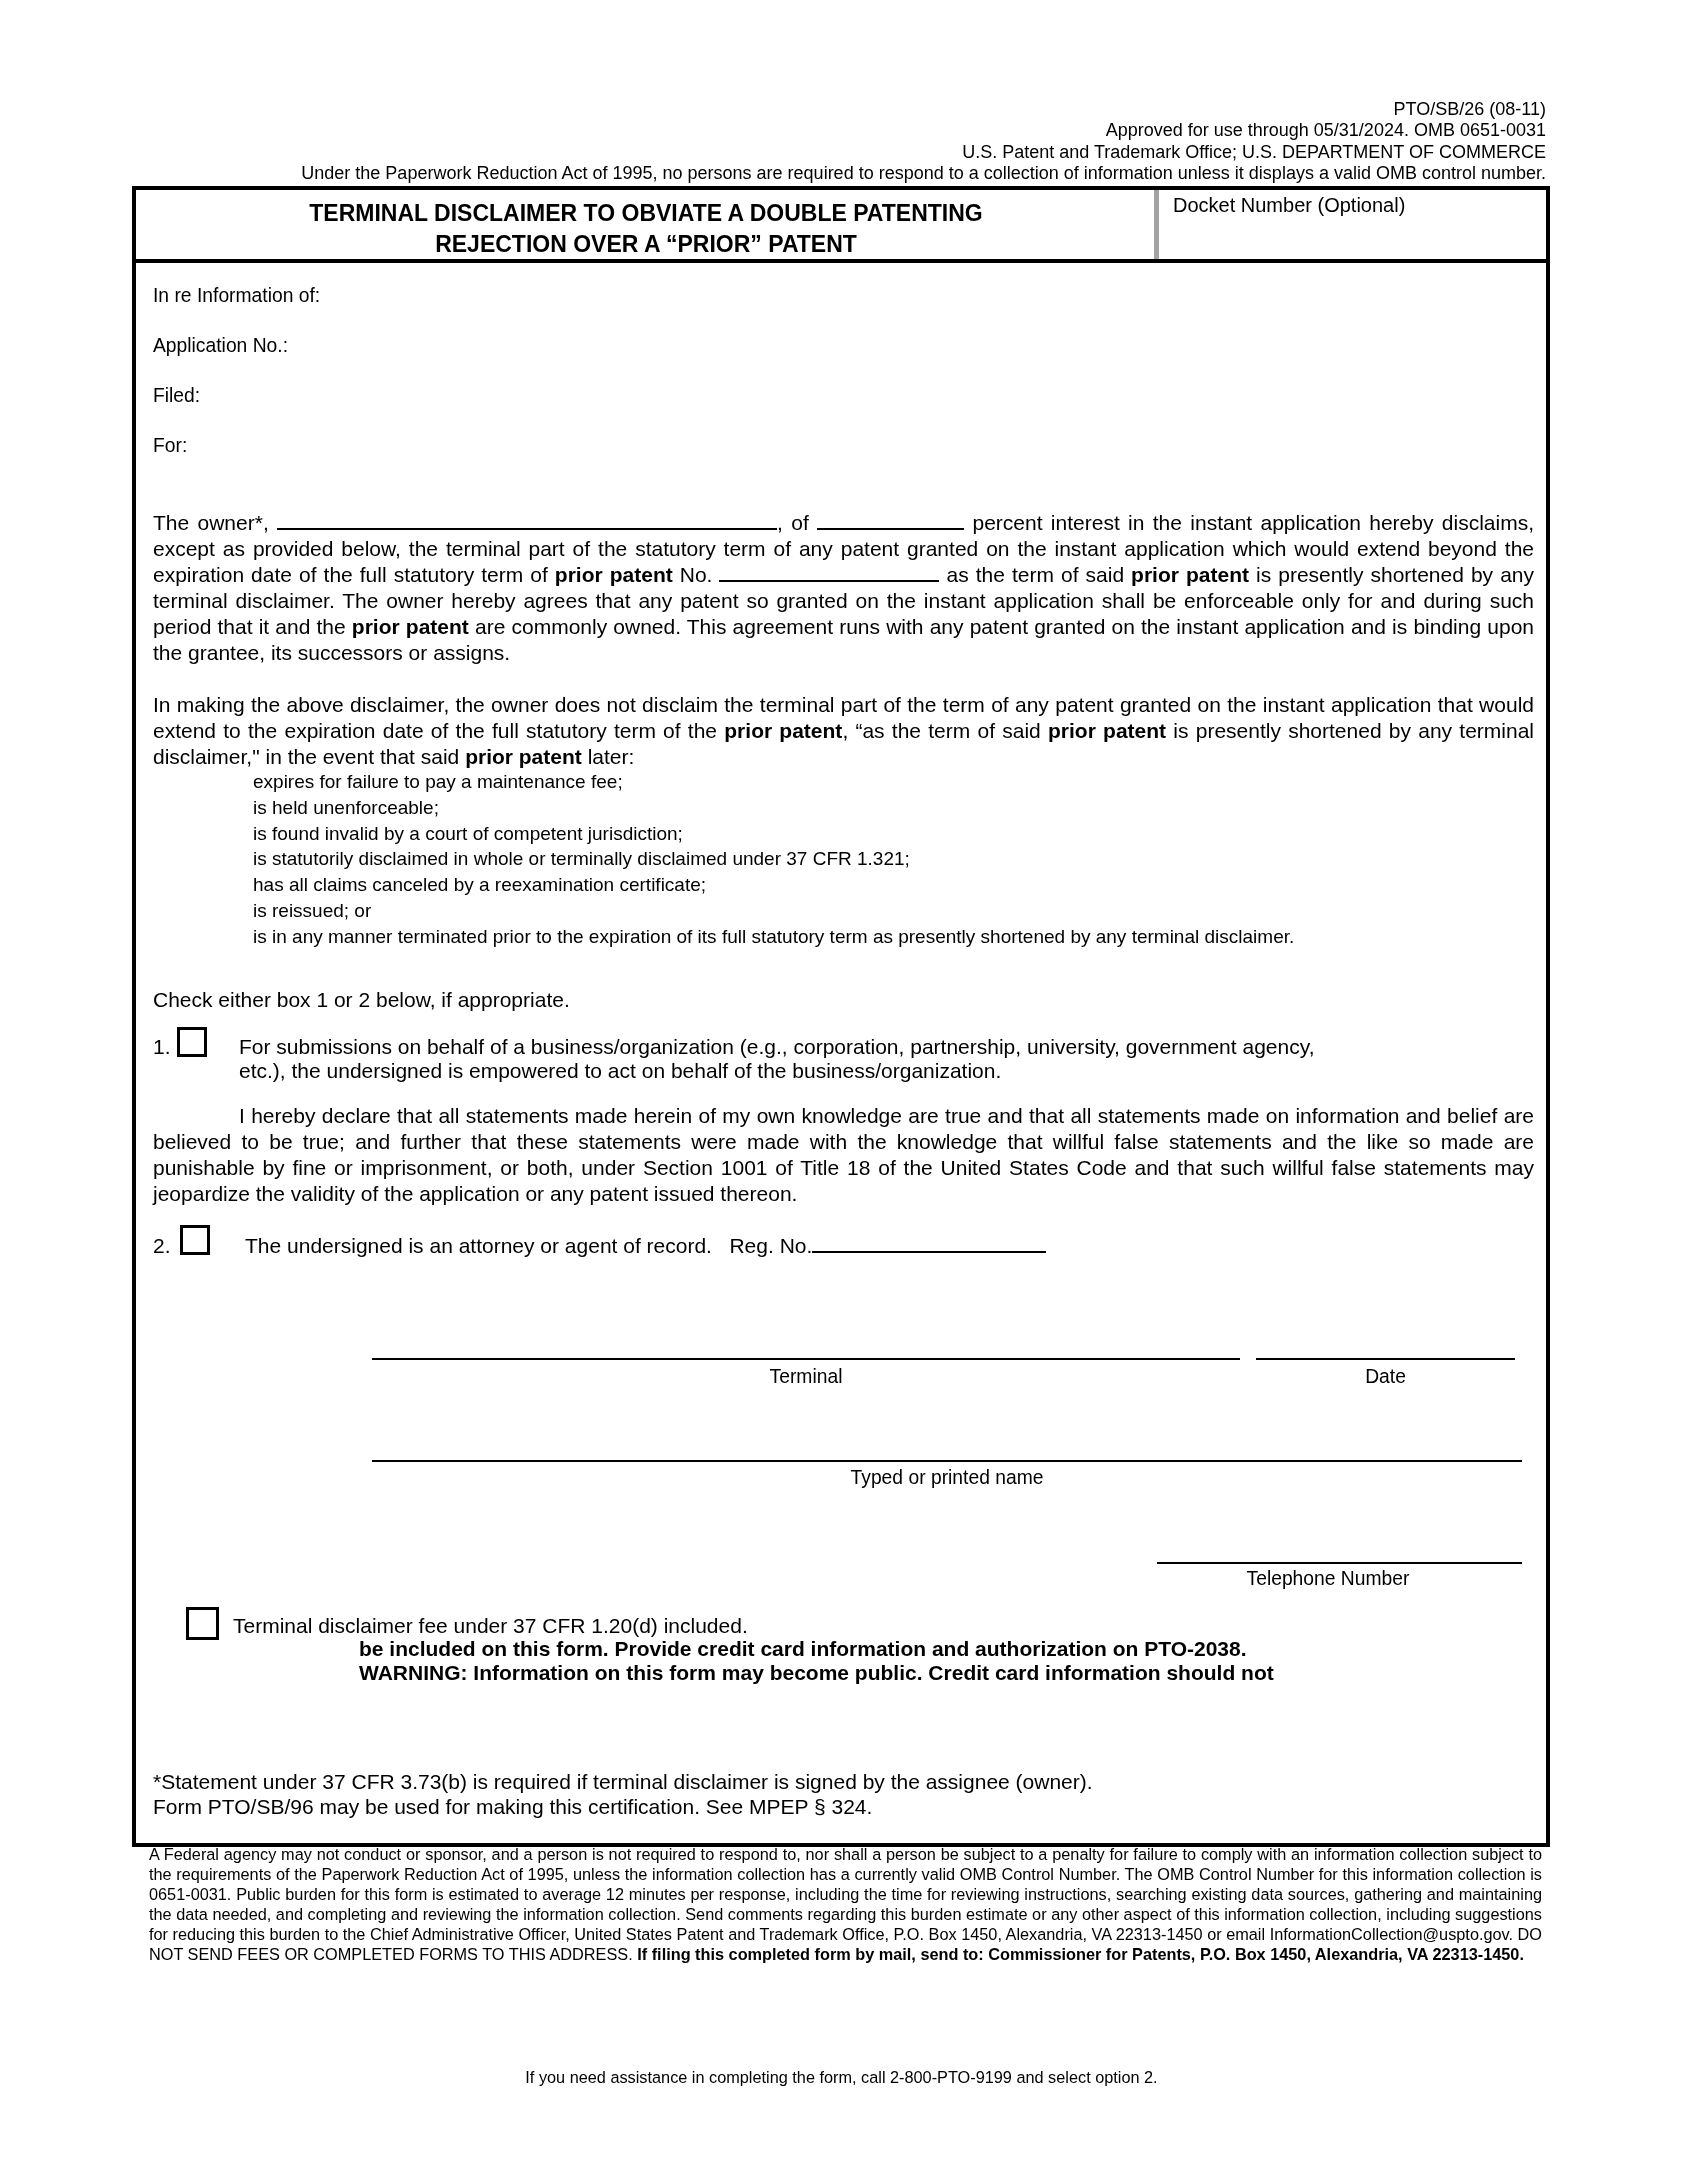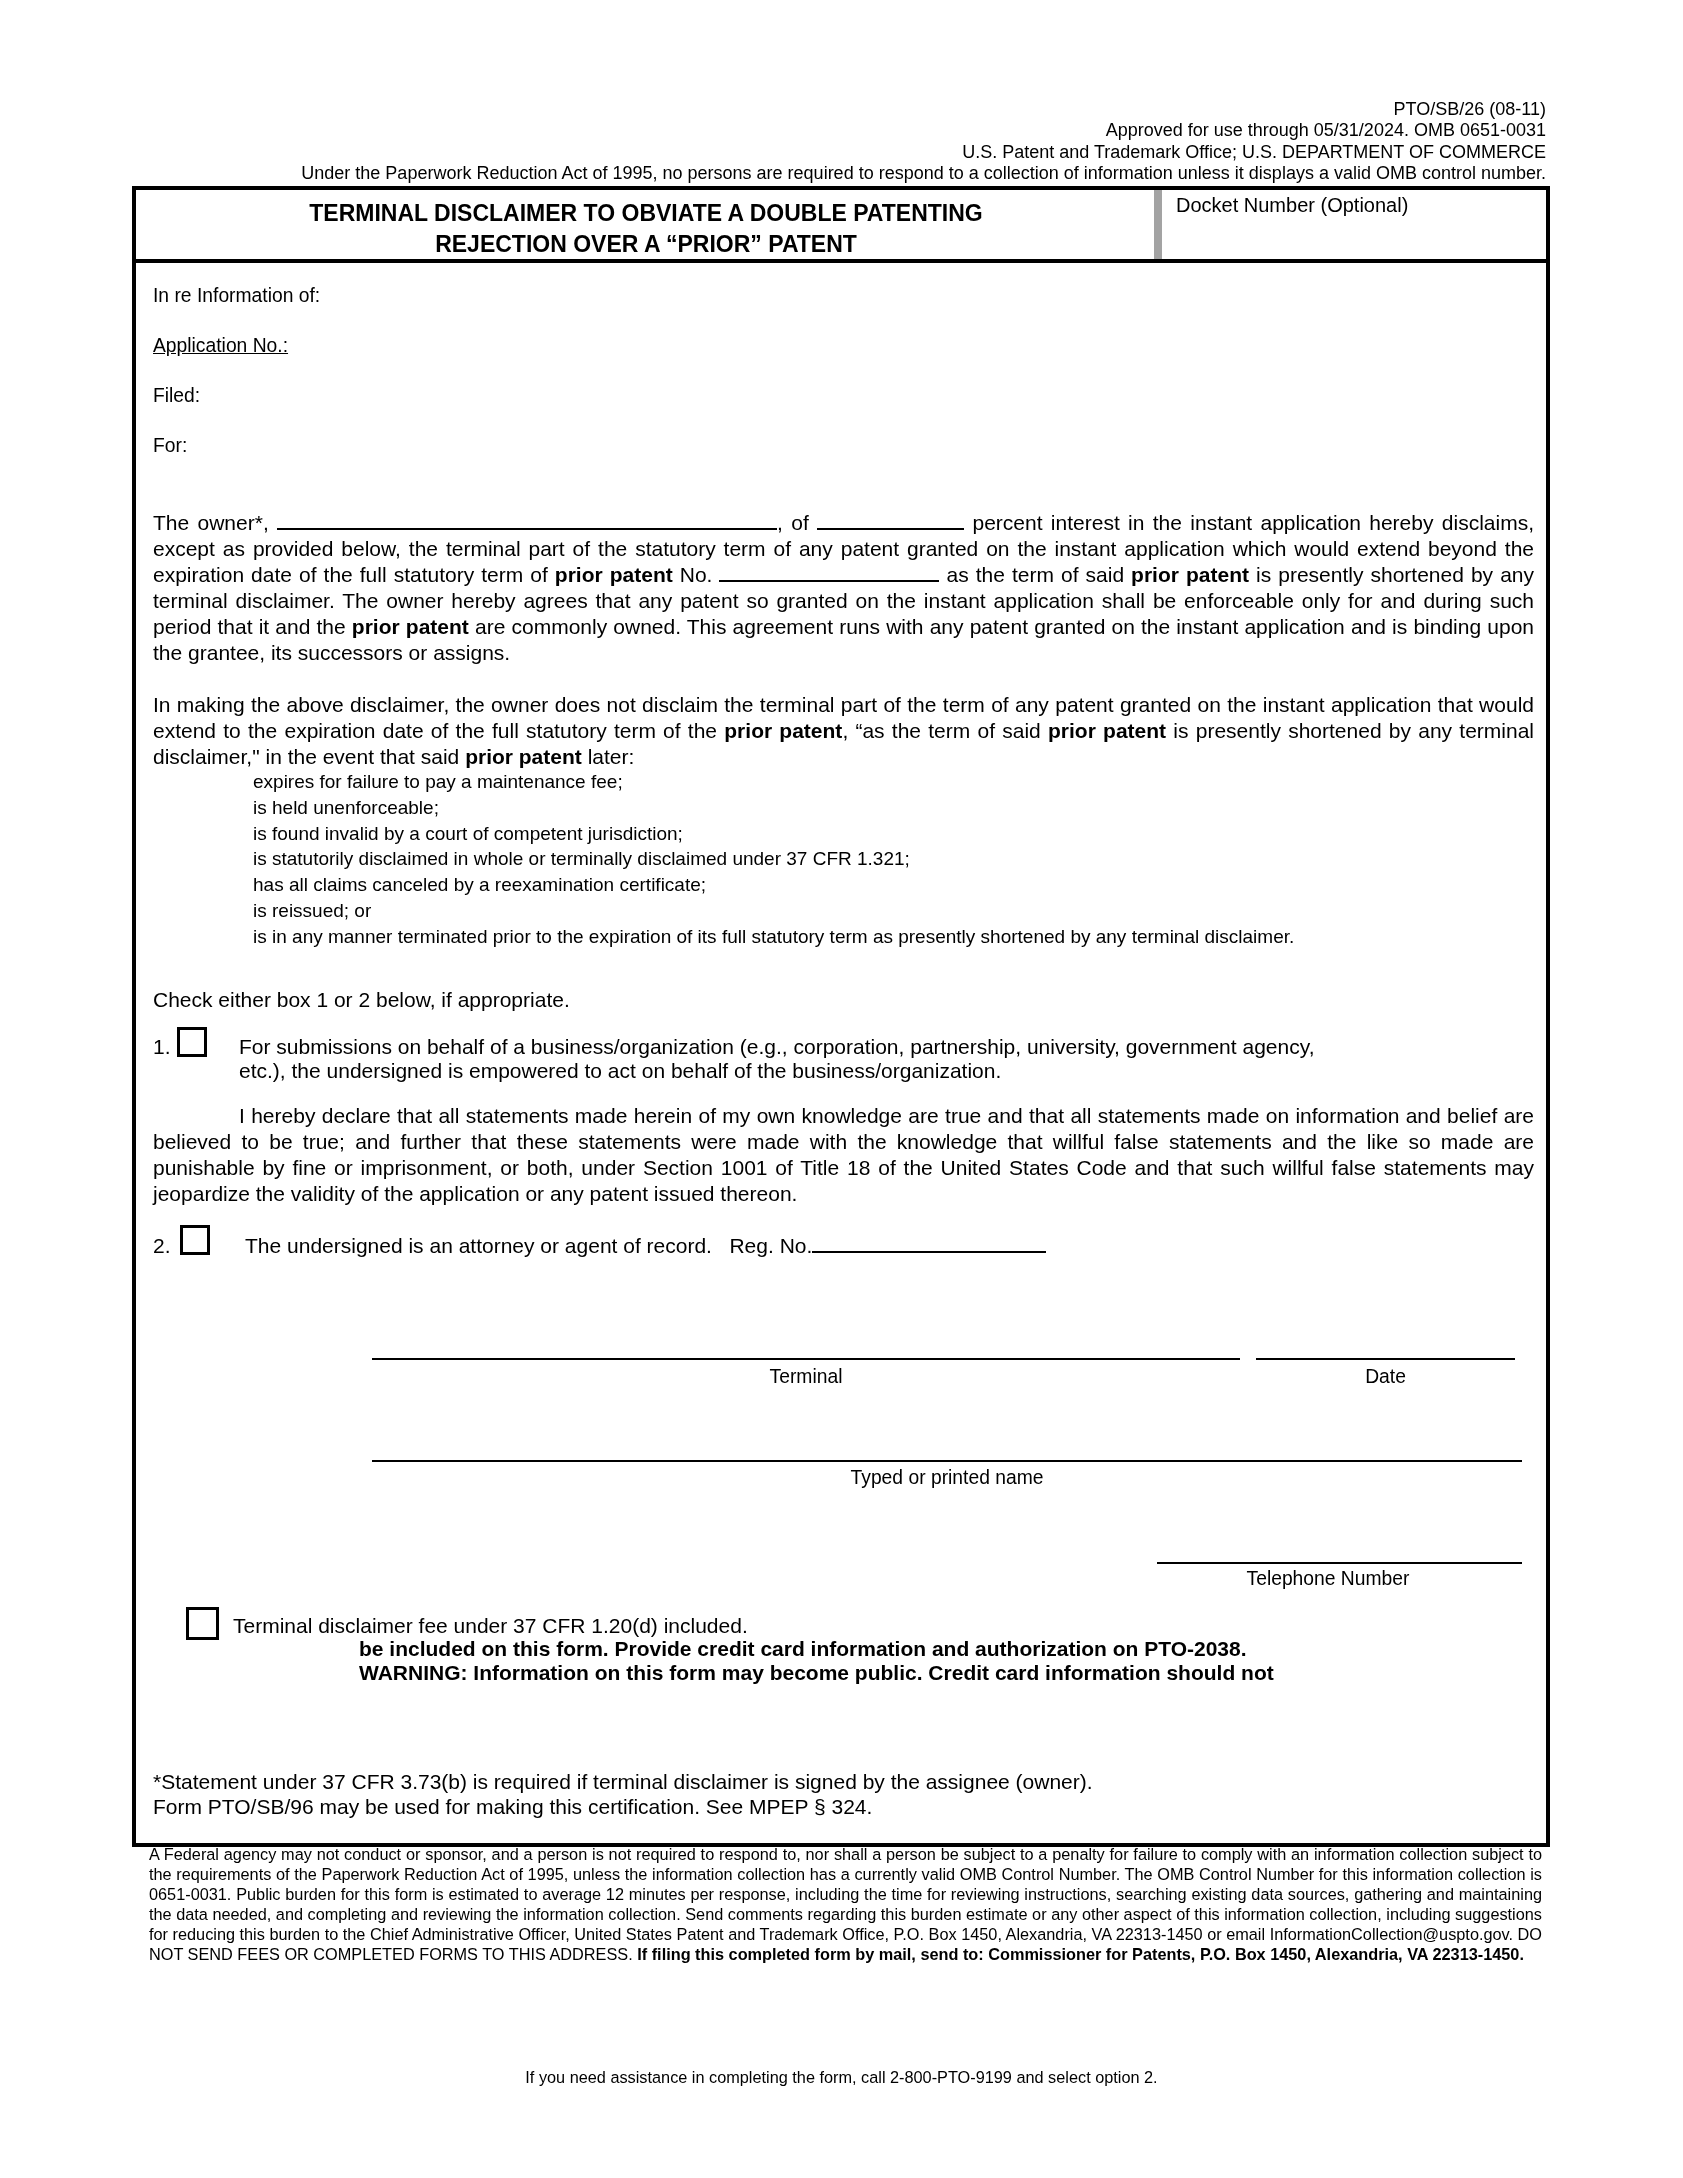--- a/index.html
+++ b/index.html
@@ -16,21 +16,21 @@
   .titlebar {
     position: absolute; left: 0; top: 0; width: 1410px; height: 69px;
     border-bottom: 4px solid #000;
   }
   .title {
     position: absolute; left: 0; top: 8px; width: 1020px; text-align: center;
     font-weight: bold; font-size: 23px; line-height: 31px;
   }
   .docket-cell {
     position: absolute; left: 1018px; top: 0; width: 392px; height: 69px;
-    border-left: 8px solid #a3a3a3;
+    border-left: 5px solid #a3a3a3;
   }
   .docket-label { position: absolute; left: 14px; top: 4px; font-size: 20px; }
   .body-text { font-size: 21px; line-height: 26px; }
   .p { position: absolute; left: 17px; width: 1381px; text-align: justify; text-align-last: left; }
   .lbl { position: absolute; left: 17px; font-size: 19.3px; }
   .b { font-weight: bold; }
   .blank { display: inline-block; border-bottom: 2px solid #000; height: 18px; vertical-align: baseline; }
   .li { position: absolute; left: 117px; font-size: 19px; line-height: 26px; white-space: nowrap; }
   .cb {
     position: absolute; width: 30px; height: 30px; border: 3px solid #000; box-sizing: border-box; background: #fff;
@@ -57,21 +57,21 @@
     <div class="title">
       <div>TERMINAL DISCLAIMER TO OBVIATE A DOUBLE PATENTING</div>
       <div>REJECTION OVER A “PRIOR” PATENT</div>
     </div>
     <div class="docket-cell">
       <div class="docket-label">Docket Number (Optional)</div>
     </div>
   </div>
 
   <div class="lbl" style="top:95px;"><span>In re Information of:</span></div>
-  <div class="lbl" style="top:145px;text-decoration:underline;"><span>Application No.:</span></div>
+  <div class="lbl" style="top:145px;"><span>Application No.:</span></div>
   <div class="lbl" style="top:195px;"><span>Filed:</span></div>
   <div class="lbl" style="top:245px;"><span>For:</span></div>
 
   <div class="p body-text" style="top:320px;">
     <span>The owner*, </span><span class="blank" style="width:500px;"></span><span>, of </span><span class="blank" style="width:147px;"></span><span> percent interest in the instant application hereby disclaims, except as provided below, the terminal part of the statutory term of any patent granted on the instant application  which would extend beyond the expiration date of the full statutory term of </span><span class="b">prior patent</span><span> No. </span><span class="blank" style="width:220px;"></span><span> as the term of said </span><span class="b">prior patent</span><span> is presently shortened by any terminal disclaimer. The owner hereby agrees that any patent so granted on the instant application shall be enforceable only for and during such period that it and the  </span><span class="b">prior patent</span><span> are commonly owned. This agreement runs with any patent granted on the instant application and is binding upon the grantee, its successors or assigns.</span>
   </div>
 
   <div class="p body-text" style="top:502px;">
     <span>In making the above disclaimer, the owner does not disclaim the terminal part of the term of any patent granted on the instant application that would extend to the expiration date of the full statutory term of the </span><span class="b">prior patent</span><span>, “as the term of said </span><span class="b">prior patent</span><span> is presently shortened by any terminal disclaimer," in the event that said </span><span class="b">prior patent</span><span> later:</span>
   </div>

